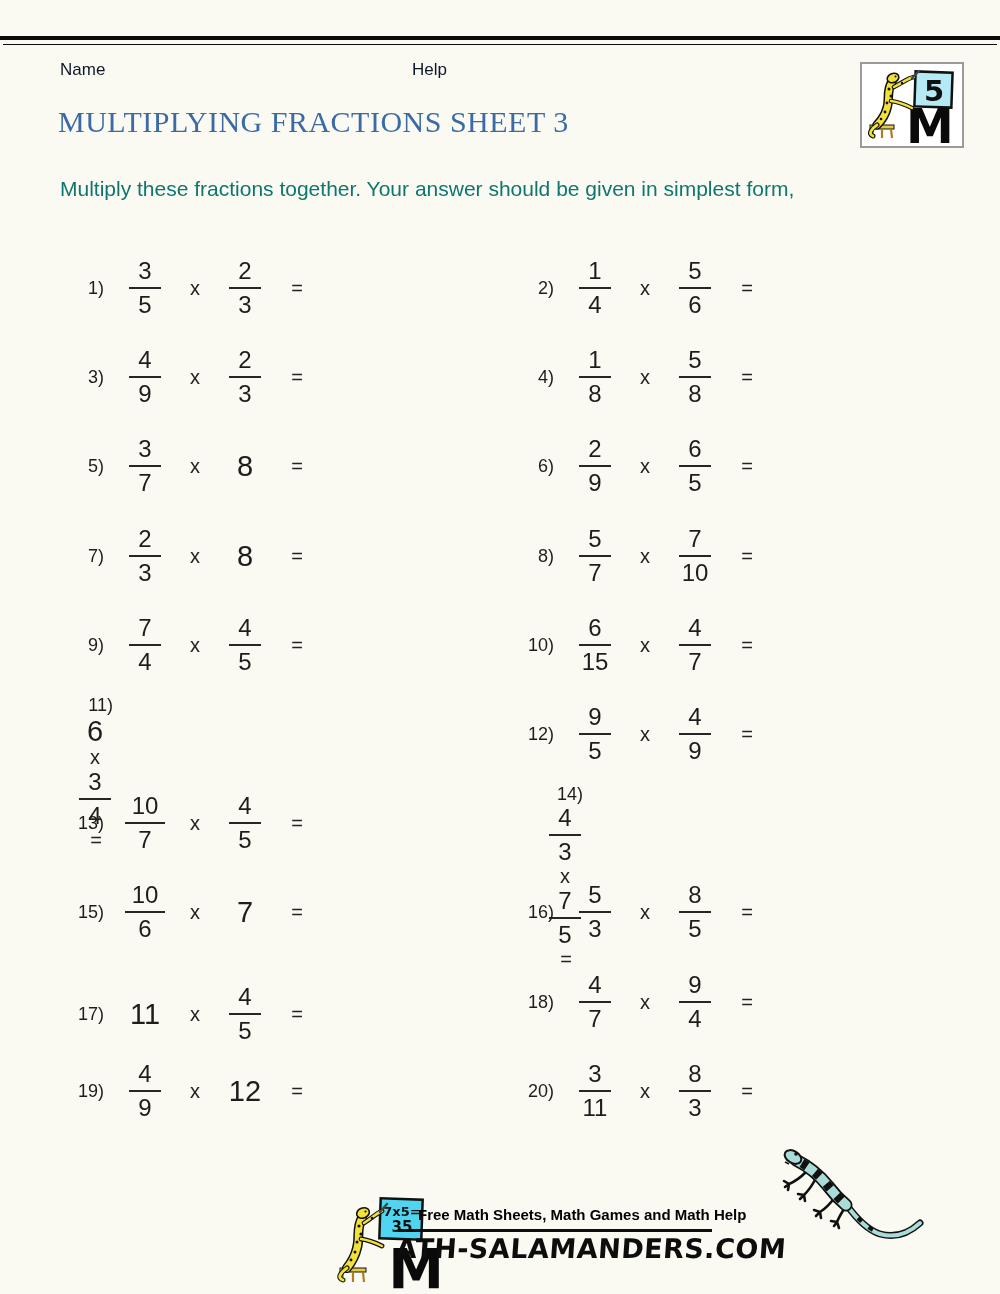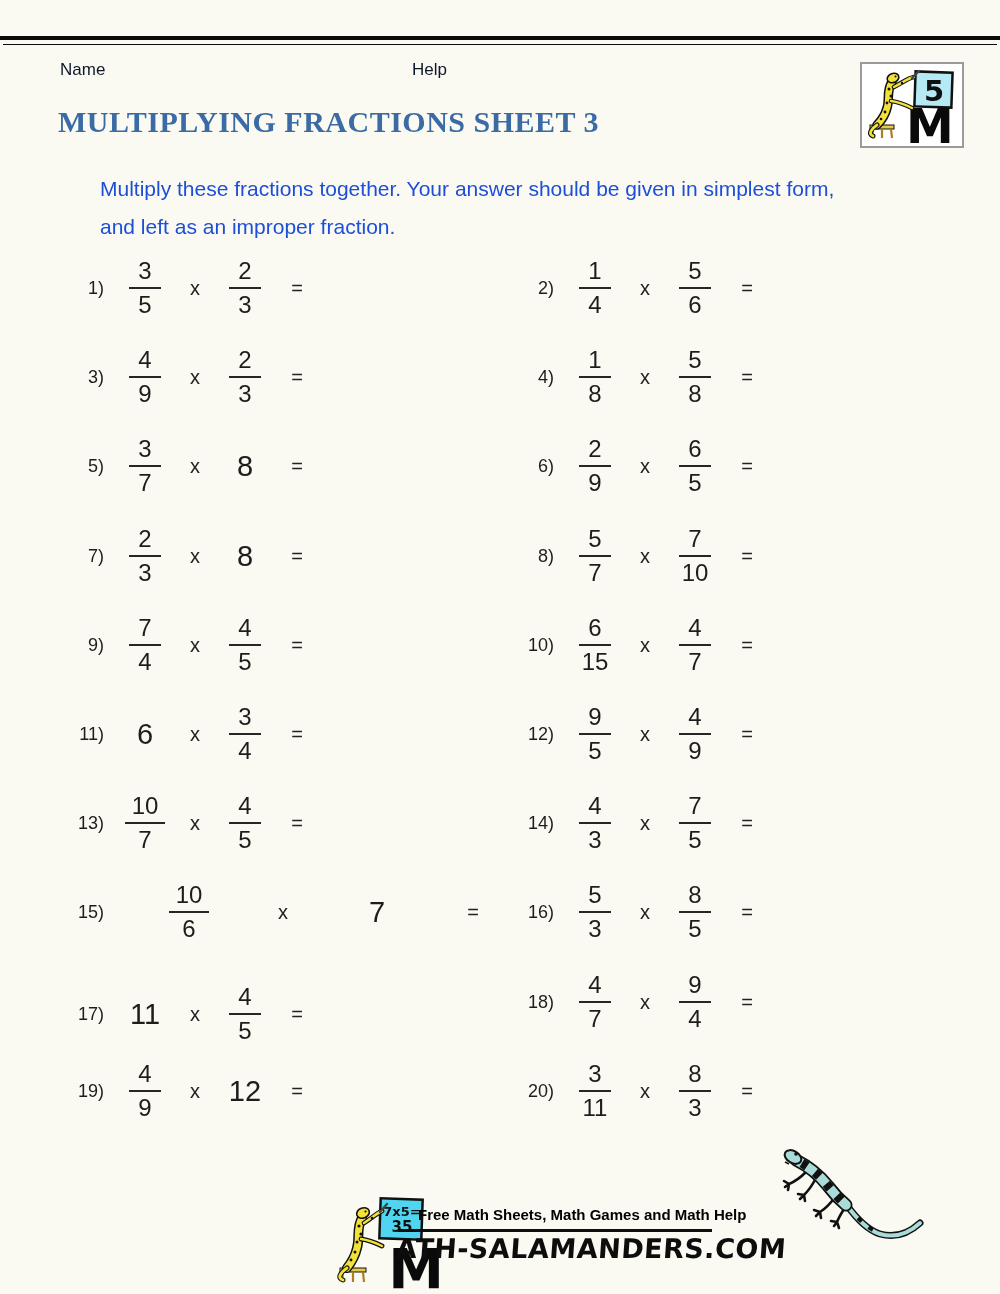--- a/index.html
+++ b/index.html
@@ -20,26 +20,26 @@
 
   .logo-box{
     position:absolute;left:860px;top:62px;width:104px;height:86px;
     background:#ffffff;border:2px solid #9a9a9a;box-sizing:border-box;
   }
   .logo-box svg{width:100%;height:100%;display:block;}
 
   .page-title{
     position:absolute;left:58px;top:105px;
     font-family:"Liberation Serif", serif;
-    font-size:30px;font-weight:700;letter-spacing:.5px;
+    font-size:30px;font-weight:400;letter-spacing:.5px;
     color:#3b6ba5;white-space:nowrap;
   }
   .instructions{
     position:absolute;left:60px;top:170px;width:880px;
-    font-size:21px;line-height:38px;color:#1d4ed8;margin-left:40px;
+    font-size:21px;line-height:38px;color:#0f766e;
   }
 
   
   #problems{position:absolute;left:0;top:0;width:1000px;height:1294px;}
   .problem{
     position:absolute;display:flex;align-items:center;height:78px;
   }
   .p-label{width:46px;text-align:right;padding-right:4px;font-size:18px;color:#1d1d1d;flex:none;}
   .slot{width:62px;margin-left:6px;display:flex;justify-content:center;align-items:center;flex:none;}
   .op{width:26px;margin-left:6px;text-align:center;font-size:20px;color:#222;flex:none;}
@@ -107,21 +107,20 @@
       <circle cx="23" cy="47" r="1.4" fill="#111"></circle>
     <circle cx="19" cy="54" r="1.3" fill="#111"></circle>
       <circle cx="40" cy="18" r="1.2" fill="#111"></circle>
   </svg>
 </div>
 
 <div class="page-title">MULTIPLYING FRACTIONS SHEET 3</div>
 
 <div class="instructions">
   <div>Multiply these fractions together. Your answer should be given in simplest form,</div>
-  <div>and left as an improper fraction.</div>
 </div>
 
 <div id="problems">
     <div class="problem" style="top: 249px; left: 58px;">
     <span class="p-label">1)</span>
     <span class="slot">
         <span class="frac">
           <span class="num">3</span>
           <span class="den">5</span>
         </span>
@@ -275,21 +274,21 @@
       </span>
     <span class="op">x</span>
     <span class="slot">
         <span class="frac">
           <span class="num">4</span>
           <span class="den">7</span>
         </span>
       </span>
     <span class="eq">=</span>
   </div>
-    <div class="problem" style="top: 695px; left: 58px;">
+    <div class="problem" style="top: 695px; left: 58px; flex-direction: column;">
     <span class="p-label">11)</span>
     <span class="slot">
         <span class="whole">6</span>
       </span>
     <span class="op">x</span>
     <span class="slot">
         <span class="frac">
           <span class="num">3</span>
           <span class="den">4</span>
         </span>
@@ -323,38 +322,38 @@
       </span>
     <span class="op">x</span>
     <span class="slot">
         <span class="frac">
           <span class="num">4</span>
           <span class="den">5</span>
         </span>
       </span>
     <span class="eq">=</span>
   </div>
-    <div class="problem" style="top: 784px; left: 508px;">
+    <div class="problem" style="top: 784px; left: 528px; flex-direction: column;">
     <span class="p-label">14)</span>
     <span class="slot">
         <span class="frac">
           <span class="num">4</span>
           <span class="den">3</span>
         </span>
       </span>
     <span class="op">x</span>
     <span class="slot">
         <span class="frac">
           <span class="num">7</span>
           <span class="den">5</span>
         </span>
       </span>
     <span class="eq">=</span>
   </div>
-    <div class="problem" style="top: 873px; left: 58px; gap: 44px;">
+    <div class="problem" style="top: 873px; left: 58px;">
     <span class="p-label">15)</span>
     <span class="slot">
         <span class="frac">
           <span class="num">10</span>
           <span class="den">6</span>
         </span>
       </span>
     <span class="op">x</span>
     <span class="slot">
         <span class="whole">7</span>

